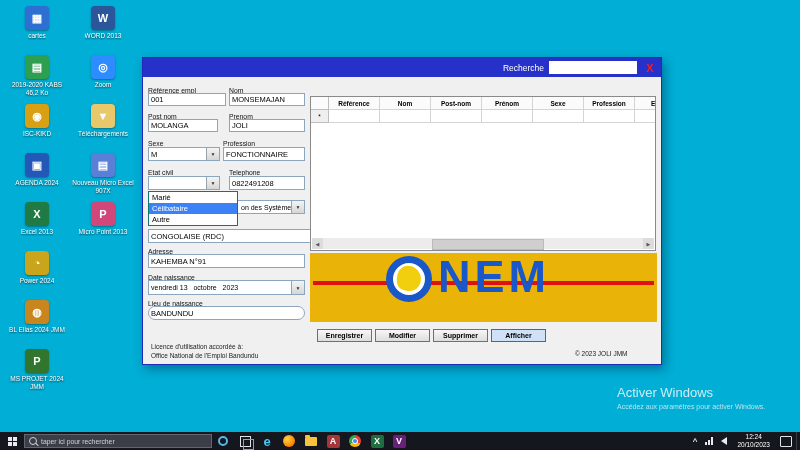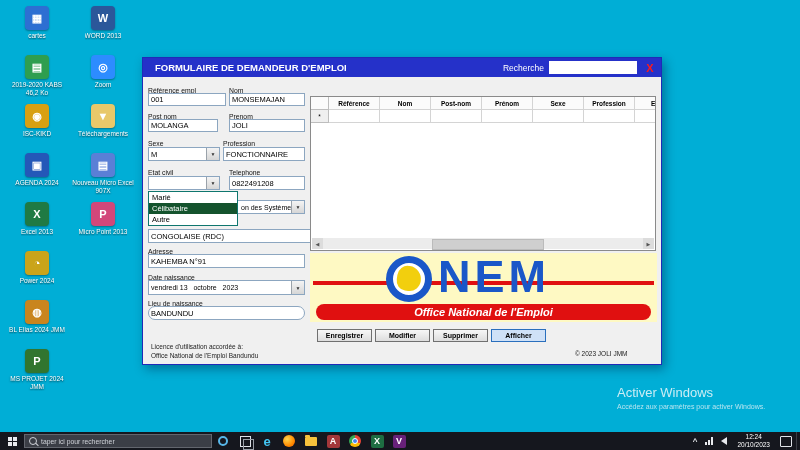--- a/index.html
+++ b/index.html
@@ -32,37 +32,37 @@
   .combo{position:absolute;height:14px;background:#fff;border:1px solid #8ca6c0;font-size:7.5px;
          display:flex;align-items:center;padding-left:2px;box-sizing:border-box;overflow:hidden;white-space:nowrap;}
   .carrow{position:absolute;right:0;top:0;bottom:0;width:12px;background:linear-gradient(#f4f4f4,#d6d6d6);
           border-left:1px solid #9aa2aa;display:flex;align-items:center;justify-content:center;
           font-size:5px;color:#333;}
 
   
   #etat-list{position:absolute;left:5px;top:114px;width:88px;background:#fff;border:1px solid #0f766e;
              z-index:6;font-size:7.5px;}
   #etat-list .opt{height:11px;display:flex;align-items:center;padding-left:3px;cursor:pointer;}
-  #etat-list .opt.sel{background:#14532d;color:#fff;}
+  #etat-list .opt.sel{background:#3b82f6;color:#fff;}
 
   
   #grid{position:absolute;left:167px;top:19px;width:346px;height:155px;background:#fff;
         border:1px solid #8a8a8a;overflow:hidden;box-sizing:border-box;}
   .grow{display:flex;height:13px;}
   .gcell{box-sizing:border-box;border-right:1px solid #d4d4d4;border-bottom:1px solid #d4d4d4;
          font-size:6.5px;display:flex;align-items:center;justify-content:center;}
   .ghead .gcell{font-weight:700;background:#fbfbfb;}
   .grhdr{width:18px;flex:0 0 18px;background:#efefef;border-right:1px solid #bdbdbd;border-bottom:1px solid #bdbdbd;}
   .gcol{width:51px;flex:0 0 51px;}
   #hscroll{position:absolute;left:1px;right:1px;bottom:1px;height:11px;background:#ececec;display:flex;align-items:center;}
   .sarrow{width:11px;height:11px;background:#dcdcdc;color:#555;font-size:5px;display:flex;align-items:center;justify-content:center;}
   #hthumb{position:absolute;left:120px;width:110px;height:9px;top:1px;background:#cfcfcf;border:1px solid #bbb;}
 
   
-  #logo{position:absolute;left:167px;top:176px;width:347px;height:69px;background:#fef9c3;overflow:hidden;}
+  #logo{position:absolute;left:167px;top:176px;width:347px;height:69px;background:#eab308;overflow:hidden;}
   #logo-line{position:absolute;left:3px;right:3px;top:28px;height:4px;background:#e01010;}
   #logo-o{position:absolute;left:76px;top:3px;width:46px;height:46px;border-radius:50%;
           border:7px solid #1a57c8;background:#fff;box-sizing:border-box;}
   #logo-map{position:absolute;left:4px;top:3px;width:24px;height:25px;background:#f2cf0e;
             border-radius:48% 60% 52% 45%;transform:rotate(8deg);}
   #logo-letters{position:absolute;left:128px;top:-4px;font-size:45px;font-weight:800;color:#1a57c8;
                 letter-spacing:4px;line-height:56px;}
   #logo-banner{position:absolute;left:6px;right:6px;top:51px;height:16px;background:#e01010;border-radius:8px;
                color:#fff;font-weight:700;font-style:italic;font-size:11px;
                display:flex;align-items:center;justify-content:center;}
@@ -176,21 +176,20 @@
     <div class="dlabel">Nouveau Micro Excel 907X</div>
   </div>
   <div class="dicon">
     <div class="chip" style="background: rgb(210, 71, 122);">P</div>
     <div class="dlabel">Micro Point 2013</div>
   </div>
 </div>
 
 <div id="win">
   <div id="titlebar">
-    <div id="title">FORMULAIRE DE DEMANDEUR D'EMPLOI</div>
     <div id="tb-search-label">Recherche</div>
     <input id="tb-search" value="" style="">
     <div id="tb-close">X</div>
   </div>
 
   <div id="content">
 
     <div class="flabel" style="left:5px;top:10px;">Référence empl</div>
     <div class="flabel" style="left:86px;top:10px;">Nom</div>
     <input class="tbox" style="left: 5px; top: 16px; width: 78px;" value="001">
@@ -272,21 +271,20 @@
         <div class="sarrow">▶</div>
       </div>
     </div>
 
     <div id="logo">
       <div id="logo-line"></div>
       <div id="logo-o">
         <div id="logo-map"></div>
       </div>
       <div id="logo-letters">NEM</div>
-      <div id="logo-banner">Office National de l'Emploi</div>
     </div>
 
     <div id="btnrow">
       <button class="fbtn">Enregistrer</button>
       <button class="fbtn">Modifier</button>
       <button class="fbtn">Supprimer</button>
       <button class="fbtn focus">Afficher</button>
     </div>
 
     <div class="lic" style="top:266px;">Licence d'utilisation accordée à:</div>

